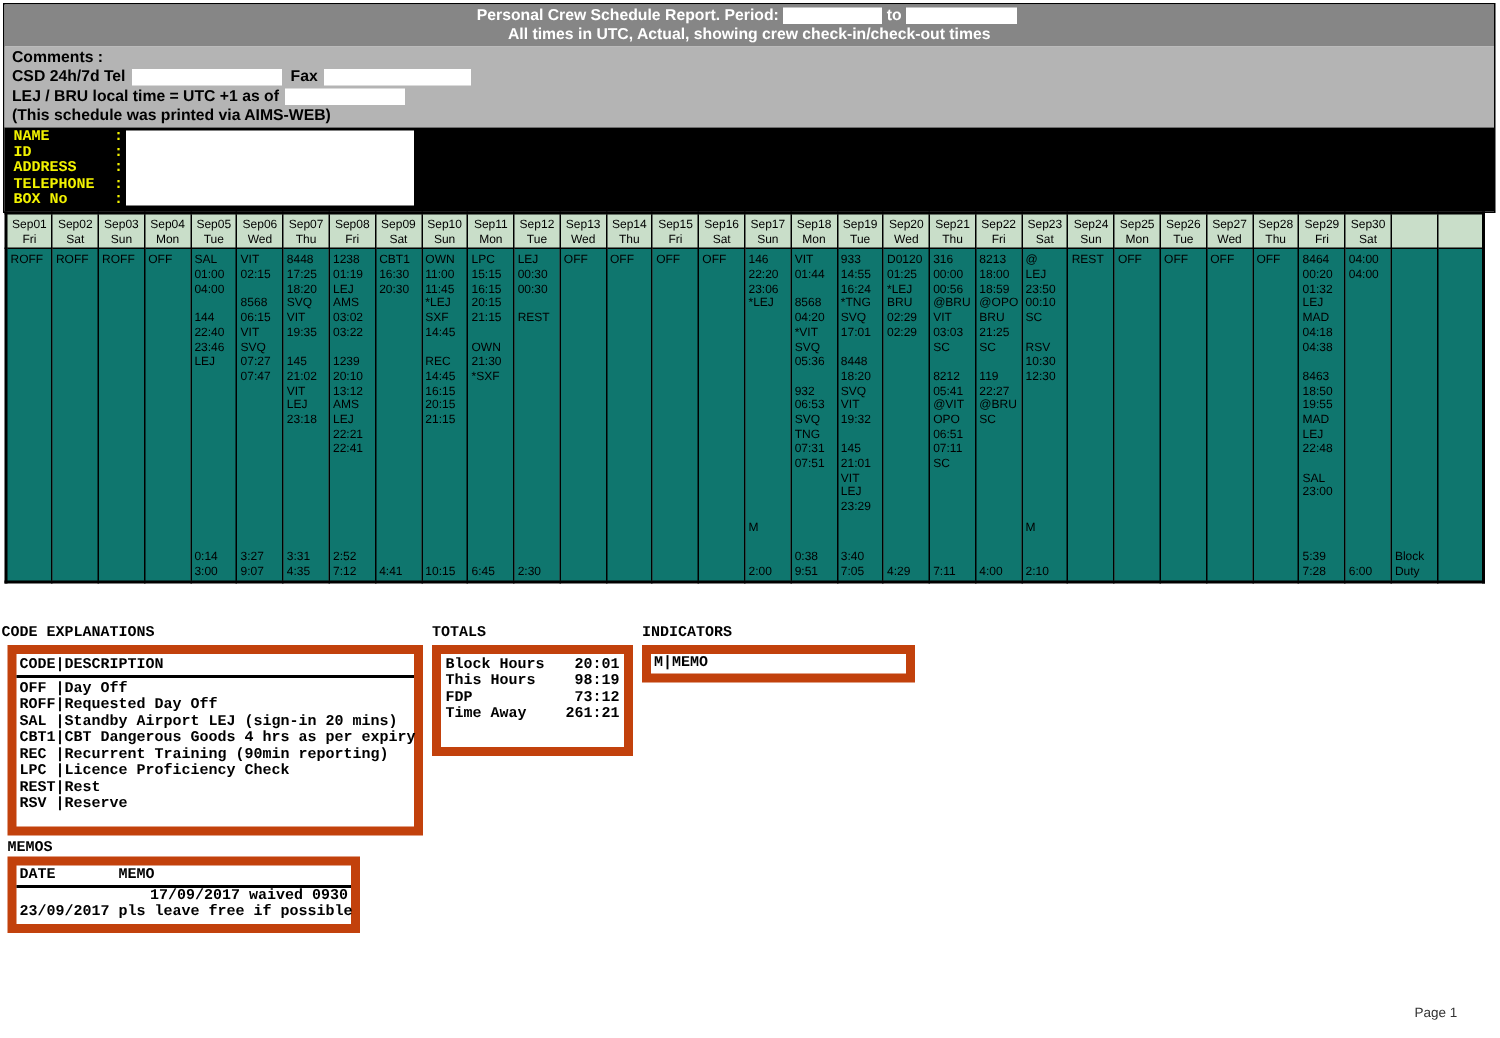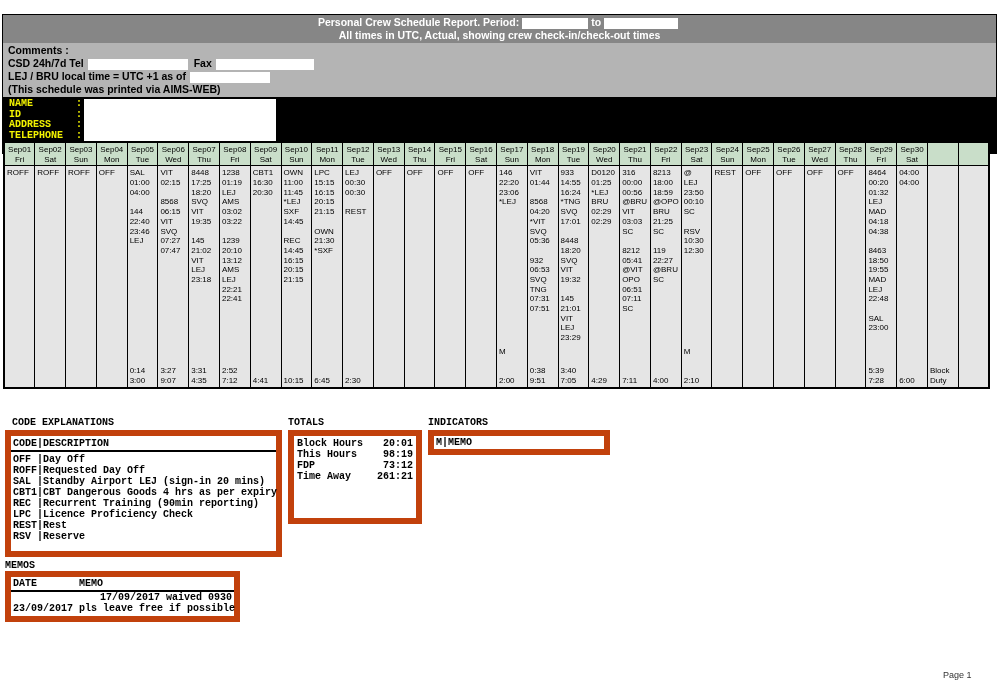--- a/index.html
+++ b/index.html
@@ -3,21 +3,21 @@
 <meta charset="utf-8">
 <style>
   * { margin:0; padding:0; box-sizing:border-box; }
   html,body { background:#fff; }
   body {
     width:1000px; height:692px; position:relative; overflow:hidden;
     font-family:"Liberation Sans", sans-serif; color:#000;
   }
 
   
-  .topblock { position:absolute; top:14px; left:2px; width:995px; border:1px solid #000; }
+  .topblock { position:absolute; top:2px; left:2px; width:995px; border:1px solid #000; }
   .titlebar {
     background:#868686; color:#fff; font-weight:bold; font-size:10.5px;
     line-height:13px; text-align:center; padding:1px 0;
   }
   .titlebar .redact {
     display:inline-block; background:#fff; height:11px; vertical-align:middle; margin:0 3px;
   }
   .r-from { width:66px; } .r-to-box { width:74px; }
 
   .comments {
@@ -40,43 +40,43 @@
 
   
   .schedule {
     position:absolute; top:141px; left:3px; width:987px;
     border-collapse:collapse; table-layout:fixed; border:2px solid #000;
   }
   .schedule th {
     background:#c9dec9; border:1.5px solid #000; font-weight:normal;
     font-size:8px; line-height:9.7px; text-align:center; padding:2px 0 1px;margin-top:28px;
   }
-  .schedule td { border:1.5px solid #000; vertical-align:top; padding:0; background:#e5e5e5; }
+  .schedule td { border:1.5px solid #000; vertical-align:top; padding:0; background:#0f766e; }
   .cellwrap {
     display:flex; flex-direction:column; height:221px;
     padding:2px 1px 2px 2px; font-size:8px; line-height:9.7px;
   }
   .ln { height:9.7px; white-space:pre; overflow:visible; }
   .sp { flex:1 1 auto; }
 
   
   .sec-title { position:absolute; font-family:"Liberation Mono", monospace; font-weight:bold; font-size:10px; }
-  .t-code { left:12px;  top:417px; }
+  .t-code { left:1px;  top:417px; }
   .t-tot  { left:288px; top:417px; }
   .t-ind  { left:428px; top:417px; }
   .t-memo { left:5px;  top:560px; }
 
   .monobox { position:absolute; border:6px solid #c2410c; background:#fff;
     font-family:"Liberation Mono", monospace; font-weight:bold; font-size:10px; }
   .codebox { left:5px; top:430px; width:277px; height:127px; }
   .codebox .boxhdr { border-bottom:2px solid #000; padding:2px 2px 1px; white-space:pre; }
   .codebox .rows { padding:2px; }
   .mono-ln { white-space:pre; line-height:11px; }
 
-  .totalsbox { left:288px; top:430px; width:134px; height:94px; padding:2px 3px; }
+  .totalsbox { left:288px; top:430px; width:134px; height:74px; padding:2px 3px; }
   .totrow { display:flex; justify-content:space-between; line-height:11px; }
 
   .indbox { left:428px; top:430px; width:182px; padding:1px 2px; }
 
   .memobox { left:5px; top:571px; width:235px; }
   .memobox .boxhdr { border-bottom:2px solid #000; padding:1px 2px; white-space:pre; }
   .memobox .rows { padding:1px 2px 2px; }
   .memo-ln { white-space:pre; line-height:10.5px;text-align:right; }
 
   .pagenum { position:absolute; left:943px; top:670px; font-size:9px; color:#333; }

